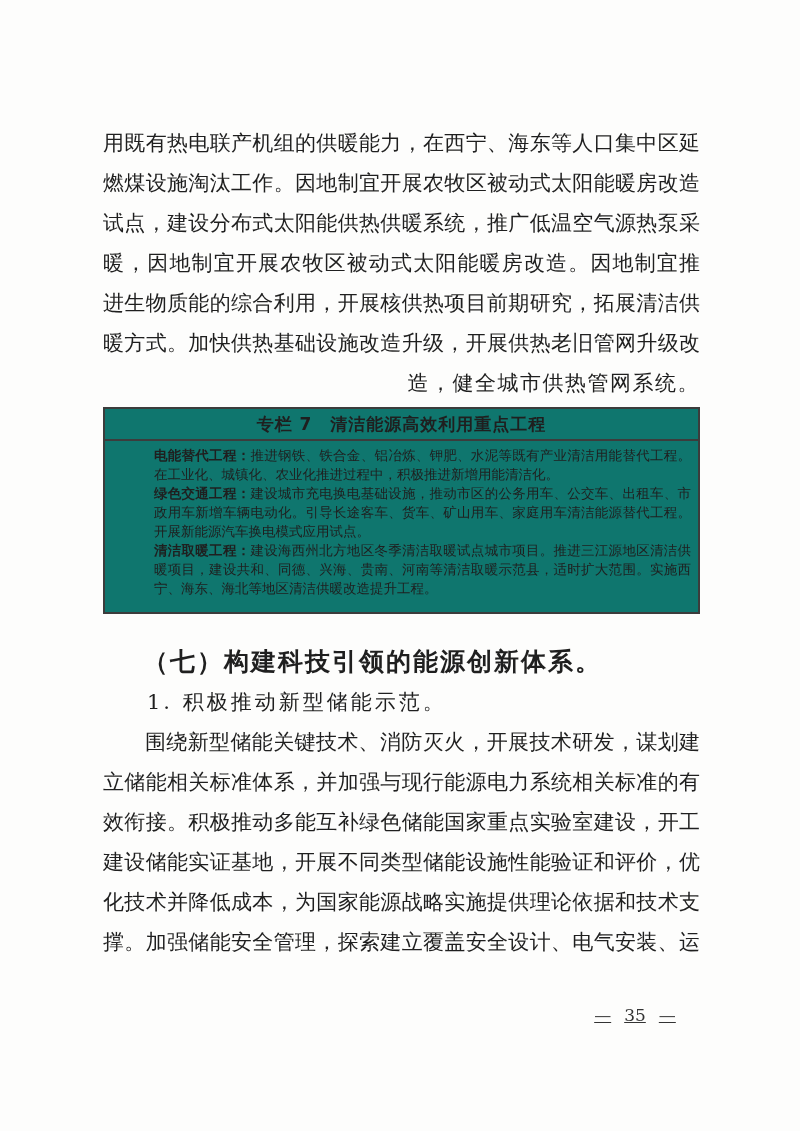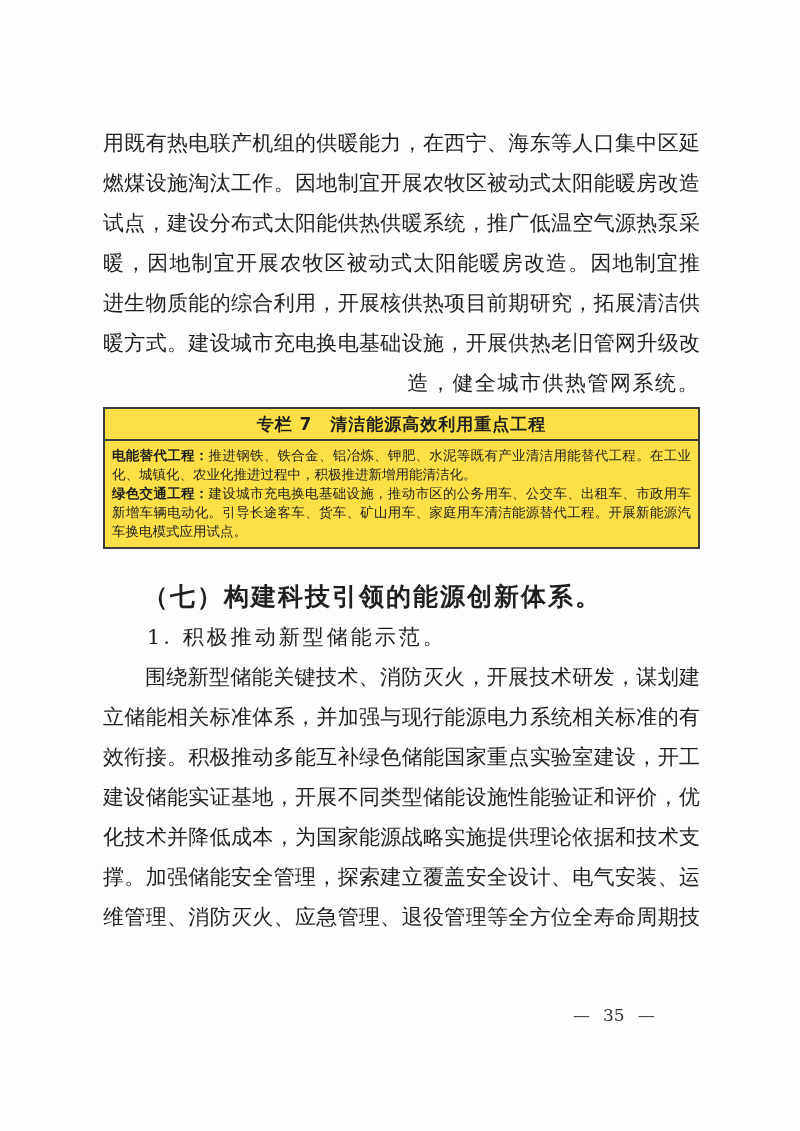--- a/index.html
+++ b/index.html
@@ -35,33 +35,33 @@
     text-align: right;
     letter-spacing: 1.5px;
   }
   .indent2 { text-indent: 42px; }
 
   
   .box {
     margin-top: 4px;
     border: 2px solid #3c3c3c;
     width: 593px;
-    background: #fde047;
+    background: #0f766e;
   }
   .box-title {
     font-family: "DejaVu Sans", "Liberation Sans", sans-serif;
     font-weight: bold;
     font-size: 17px;
     line-height: 30px;
     height: 30px;
     text-align: center;
     border-bottom: 2px solid #3c3c3c;
     letter-spacing: 1px;
   }
-  .box-body { padding: 5px 7px 6px 7px; }
+  .box-body { padding: 5px 7px 14px 7px; margin-left: 42px; }
   .box-item {
     margin: 0;
     font-size: 13.5px;
     line-height: 19px;
     text-align: justify;
     text-justify: inter-character;
   }
   .box-label {
     font-family: "DejaVu Sans", "Liberation Sans", sans-serif;
     font-weight: bold;
@@ -84,59 +84,60 @@
     text-indent: 44px;
     letter-spacing: 3px;
   }
 
   
   .page-number {
     position: absolute;
     top: 1005px;
     left: 560px;
     width: 150px;
-    text-align: left;
+    text-align: center;
     font-size: 17px;
     color: #333;
+    text-decoration: underline;
   }
   .page-number .dash { margin: 0 13px; color: #444; }
 </style>
 </head>
 <body>
 
 <div class="page">
   <div class="content">
 
     <div>
       <div class="line just">用既有热电联产机组的供暖能力，在西宁、海东等人口集中区延</div>
       <div class="line just">燃煤设施淘汰工作。因地制宜开展农牧区被动式太阳能暖房改造</div>
       <div class="line just">试点，建设分布式太阳能供热供暖系统，推广低温空气源热泵采</div>
       <div class="line just">暖，因地制宜开展农牧区被动式太阳能暖房改造。因地制宜推</div>
       <div class="line just">进生物质能的综合利用，开展核供热项目前期研究，拓展清洁供</div>
-      <div class="line just">暖方式。建设城市充电换电基础设施，开展供热老旧管网升级改</div>
+      <div class="line just">暖方式。加快供热基础设施改造升级，开展供热老旧管网升级改</div>
       <div class="line lastline">造，健全城市供热管网系统。</div>
     </div>
 
     <div class="box">
       <div class="box-title">专栏 7　清洁能源高效利用重点工程</div>
       <div class="box-body">
         <p class="box-item"><span class="box-label">电能替代工程：</span><span>推进钢铁、铁合金、铝冶炼、钾肥、水泥等既有产业清洁用能替代工程。在工业化、城镇化、农业化推进过程中，积极推进新增用能清洁化。</span></p>
         <p class="box-item"><span class="box-label">绿色交通工程：</span><span>建设城市充电换电基础设施，推动市区的公务用车、公交车、出租车、市政用车新增车辆电动化。引导长途客车、货车、矿山用车、家庭用车清洁能源替代工程。开展新能源汽车换电模式应用试点。</span></p>
+        <p class="box-item"><span class="box-label">清洁取暖工程：</span><span>建设海西州北方地区冬季清洁取暖试点城市项目。推进三江源地区清洁供暖项目，建设共和、同德、兴海、贵南、河南等清洁取暖示范县，适时扩大范围。实施西宁、海东、海北等地区清洁供暖改造提升工程。</span></p>
       </div>
     </div>
 
     <div class="heading">（七）构建科技引领的能源创新体系。</div>
     <div class="num-item">1. 积极推动新型储能示范。</div>
 
     <div>
       <div class="line just indent2">围绕新型储能关键技术、消防灭火，开展技术研发，谋划建</div>
       <div class="line just">立储能相关标准体系，并加强与现行能源电力系统相关标准的有</div>
       <div class="line just">效衔接。积极推动多能互补绿色储能国家重点实验室建设，开工</div>
       <div class="line just">建设储能实证基地，开展不同类型储能设施性能验证和评价，优</div>
       <div class="line just">化技术并降低成本，为国家能源战略实施提供理论依据和技术支</div>
       <div class="line just">撑。加强储能安全管理，探索建立覆盖安全设计、电气安装、运</div>
-      <div class="line just">维管理、消防灭火、应急管理、退役管理等全方位全寿命周期技</div>
     </div>
 
   </div>
 
   <div class="page-number"><span class="dash">—</span><span>35</span><span class="dash">—</span></div>
 </div>
 
 </body></html>

